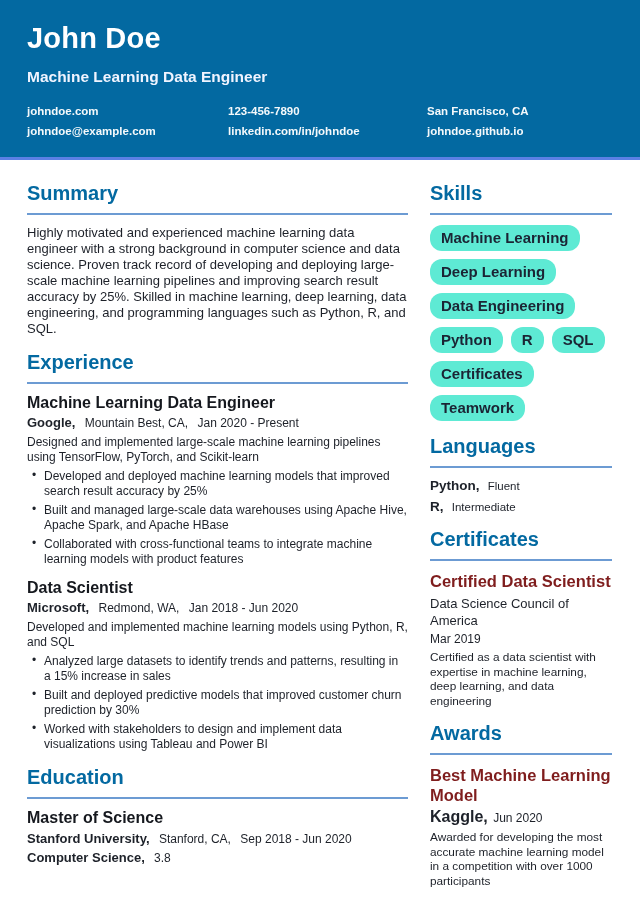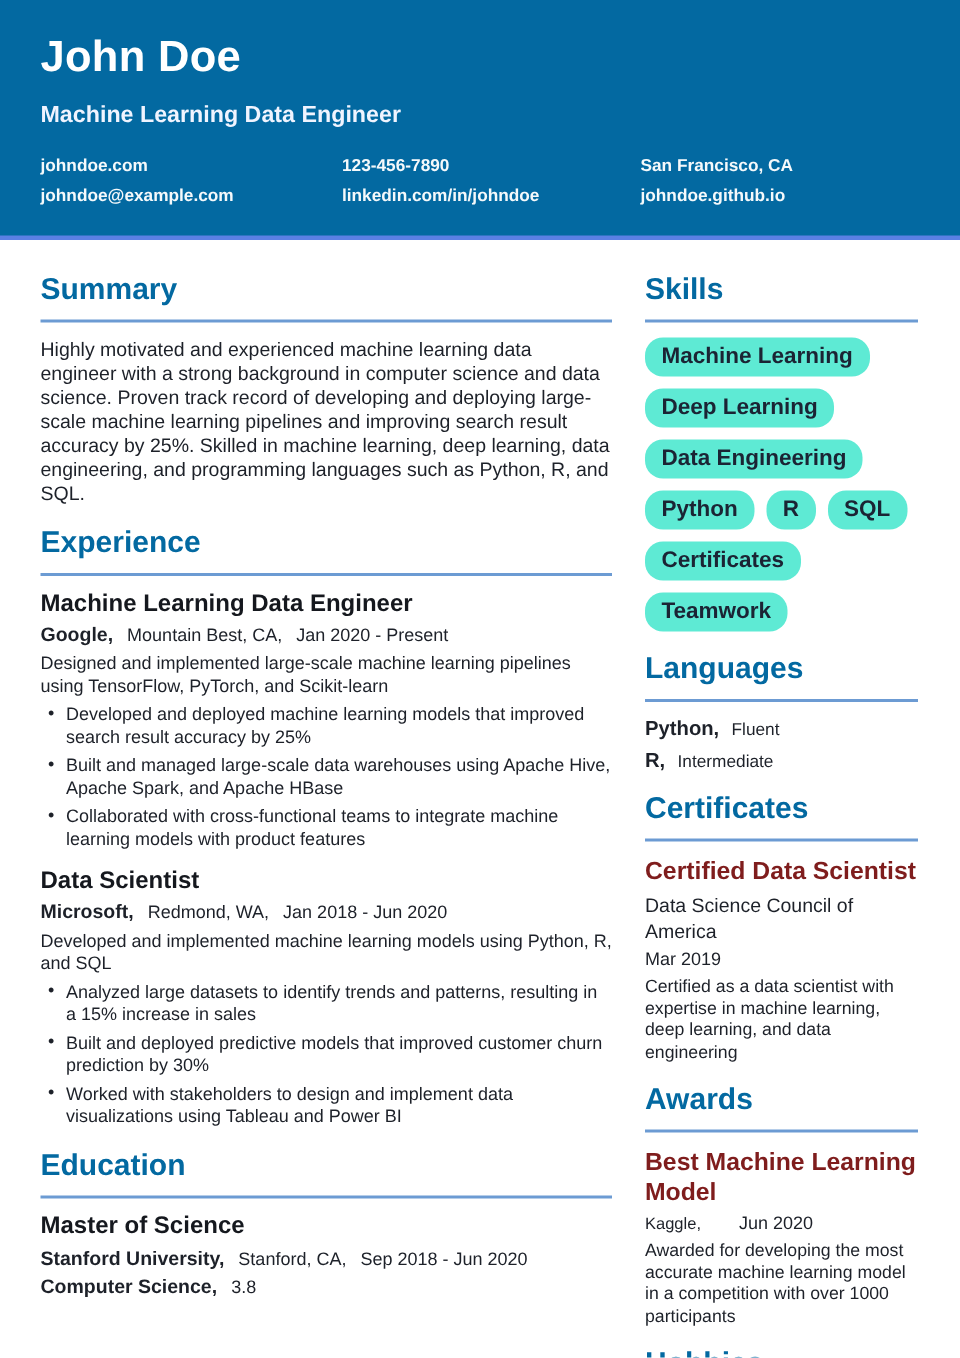--- a/index.html
+++ b/index.html
@@ -46,21 +46,21 @@
   .pill-wrap { display:flex; flex-wrap:wrap; gap:8px; }
   .pill { background:#5eead4; color:#1b2434; border-radius:12px;
     padding:4px 11px 5px; font-size:15px; font-weight:bold; }
 
   .lang-row { margin-top:4px; margin-bottom:6px; font-size:11.5px; }
   .lang-name { font-weight:bold; font-size:13.5px; margin-right:5px; }
 
   .item-title { font-size:16.5px; font-weight:bold; color:#7f1d1d;
     line-height:20px; margin-top:2px; }
   .item-issuer { font-size:13px; font-weight:normal; line-height:17px; margin-top:4px; }
-  .item-issuer-inline { font-size:11px; font-weight:normal; margin-right:22px; }
+  .item-issuer-inline { font-size:16px; font-weight:bold; margin-right:2px; }
   .item-date { font-size:12px; margin-top:3px; }
   .item-desc { font-size:11.8px; line-height:14.5px; margin-top:4px; }
 </style>
 </head>
 <body>
 
 <div class="header">
   <div class="name">John Doe</div>
   <div class="job-title">Machine Learning Data Engineer</div>
   <div class="contact-grid">

